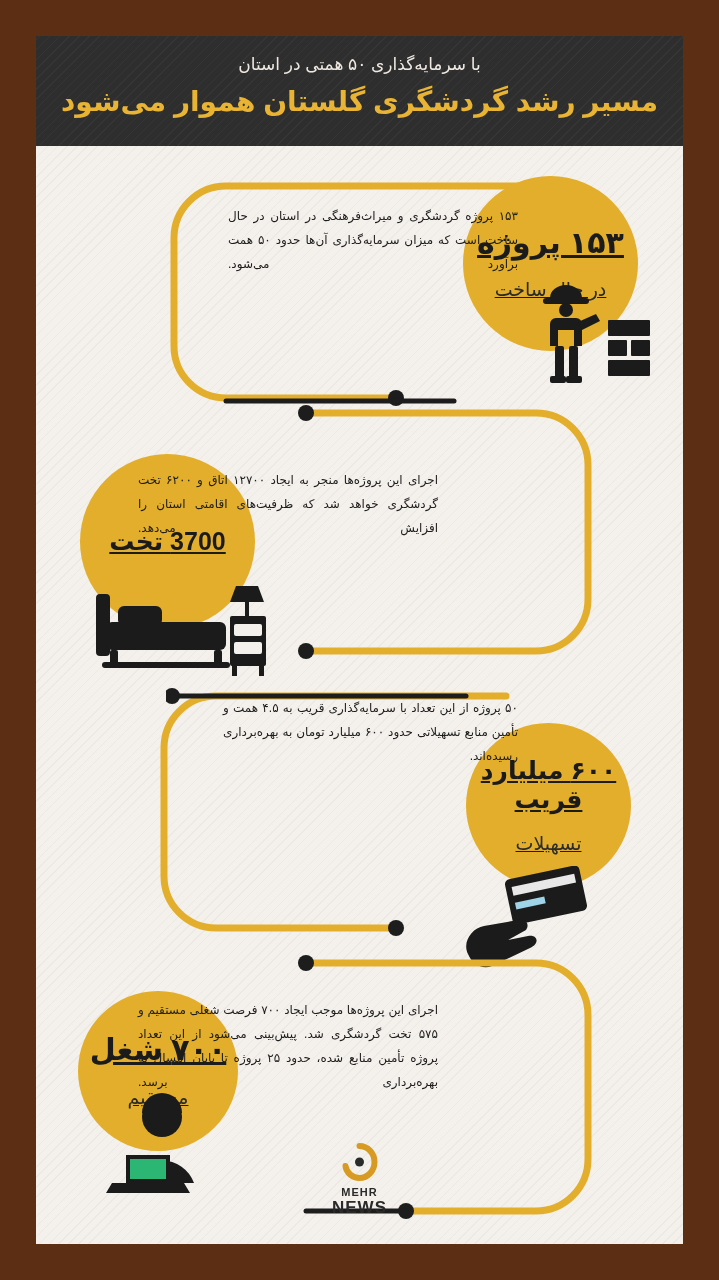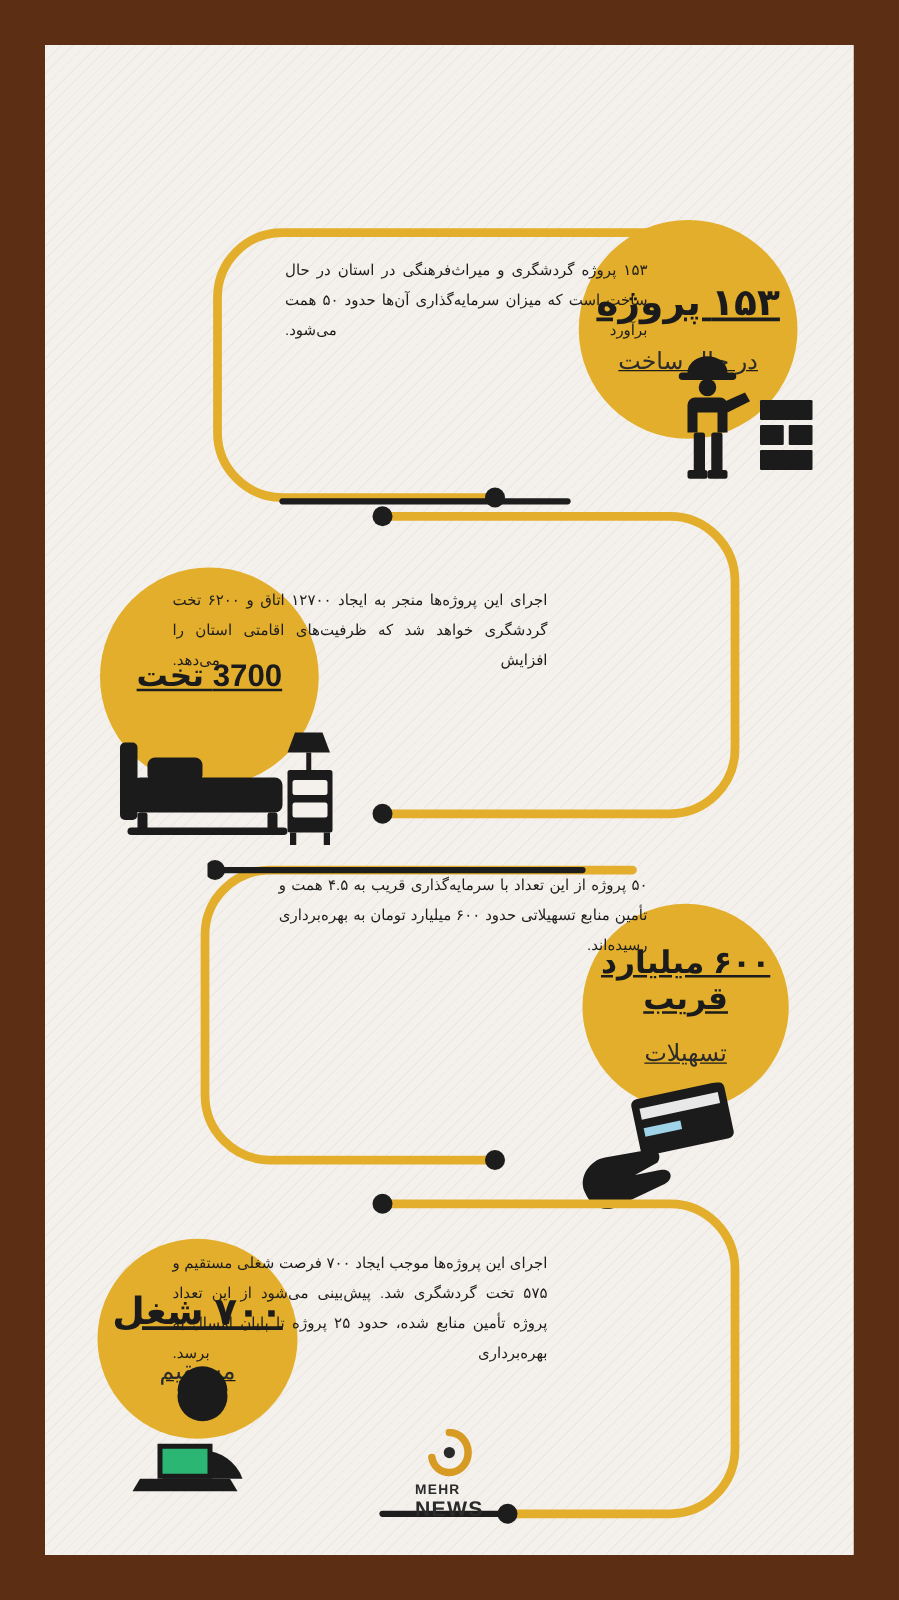--- a/index.html
+++ b/index.html
@@ -104,38 +104,42 @@
 
   .arcbox { position: absolute; }
   .arcbox svg { display: block; }
 
   
   .logo {
     position: absolute;
     left: 50%;
     transform: translateX(-50%);
     bottom: 26px;
-    text-align: left;
+    text-align: center;
     color: #2a2a2a;
   }
   .logo .mark {
     width: 40px; height: 40px;
     margin: 0 auto 3px auto;
   }
   .logo .txt1 { font-size: 11px; font-weight: bold; letter-spacing: 1px; }
   .logo .txt2 { font-size: 17px; font-weight: bold; letter-spacing: 1px; }
 
   .icon-art { position: absolute; }
 </style>
 </head>
 <body>
 
 <div id="page">
   <div class="panel">
 
+    <div class="header">
+      <div class="kicker">با سرمایه‌گذاری ۵۰ همتی در استان</div>
+      <div class="title">مسیر رشد گردشگری گلستان هموار می‌شود</div>
+    </div>
 
     <div class="section">
 
       <div class="arcbox" style="left:40px; top:138px;">
         <svg width="560" height="240" viewBox="0 0 560 240">
           <path d="M452,12 L150,12 A52,52 0 0 0 98,64 L98,172 A52,52 0 0 0 150,224 L320,224" fill="none" stroke="#e3ae2b" stroke-width="7" stroke-linecap="round"></path>
           <path d="M452,12 L480,12" fill="none" stroke="#1d1d1d" stroke-width="5" stroke-linecap="round"></path>
           <circle cx="320" cy="224" r="8" fill="#1d1d1d"></circle>
           <path d="M320,224 L100,224" fill="none" stroke="#1d1d1d" stroke-width="5" stroke-linecap="round" opacity="0"></path>
         </svg>

